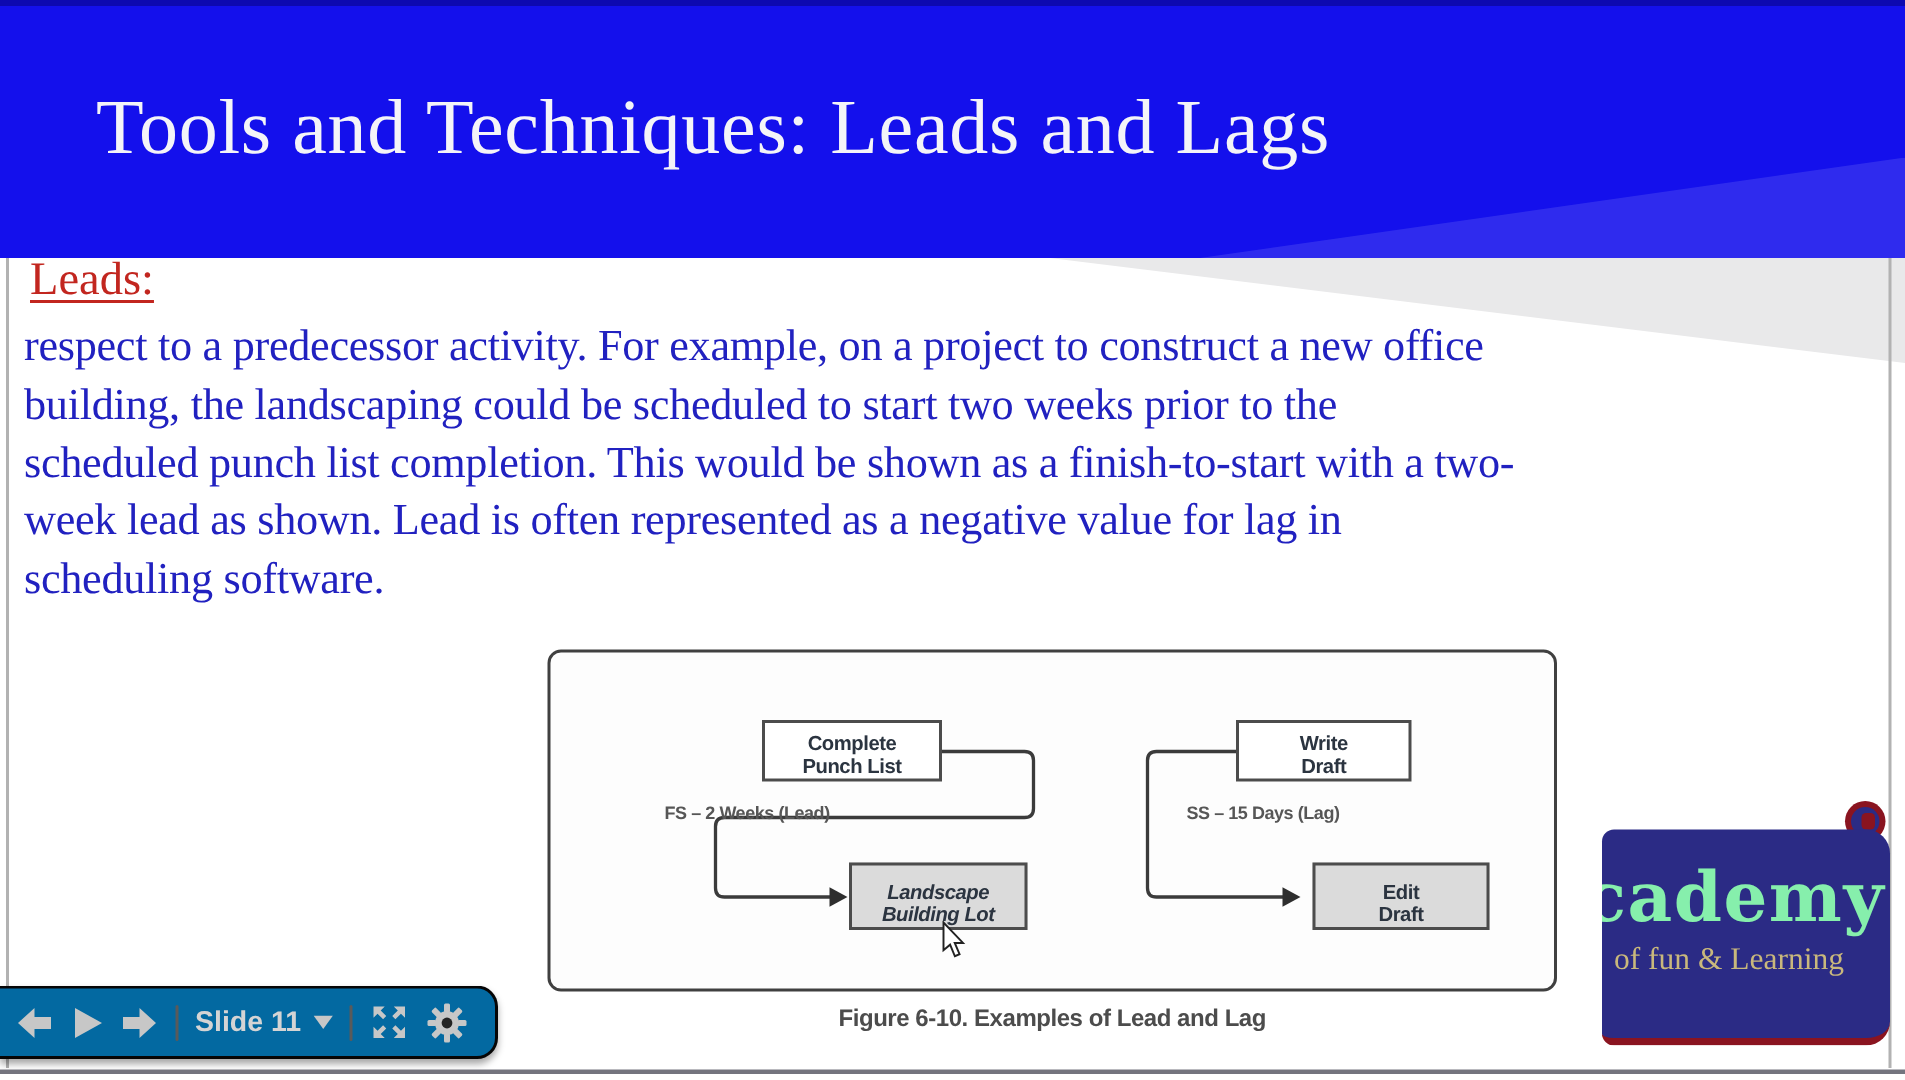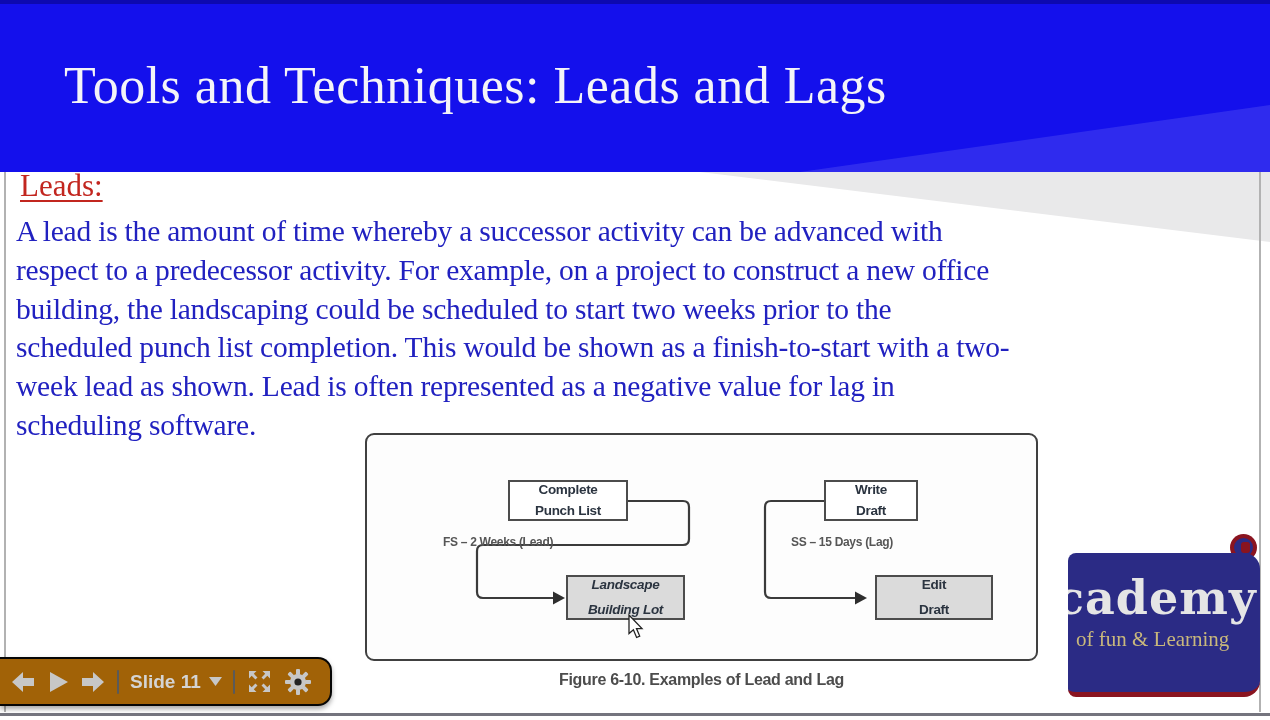--- a/index.html
+++ b/index.html
@@ -26,26 +26,26 @@
     font-family:"Liberation Serif",serif;font-weight:400;font-size:31px;color:#c2261f;
     text-decoration:underline;text-underline-offset:4px;text-decoration-thickness:2px;}
   .paragraph{position:absolute;left:16px;top:212px;width:1240px;
     font-family:"Liberation Serif",serif;font-size:29.5px;line-height:38.8px;
     color:#2121c0;letter-spacing:-0.2px;}
   
   .figure{position:absolute;left:365px;top:433px;width:673px;height:228px;
     border:2px solid #404040;border-radius:9px;background:#fdfdfd;box-sizing:border-box;}
   .fig-svg{position:absolute;left:0;top:0;width:669px;height:224px;}
   .node{position:absolute;border:2px solid #4c4c4c;background:#ffffff;box-sizing:border-box;
-    display:flex;flex-direction:column;align-items:center;justify-content:space-between;
+    display:flex;flex-direction:column;align-items:center;justify-content:flex-end;
     font-weight:700;font-size:13.5px;line-height:1.16;color:#2b3440;text-align:center;
     letter-spacing:-0.3px;}
   .node.grey{background:#dbdbdb;}
   .node-cpl{left:141px;top:45px;width:120px;height:41px;}
-  .node-wd{left:457px;top:45px;width:94px;height:41px;}
+  .node-wd{left:457px;top:45px;width:117px;height:41px;}
   .node-lbl{left:199px;top:140px;width:119px;height:45px;font-style:italic;}
   .node-ed{left:508px;top:140px;width:118px;height:45px;}
   .edge-label{position:absolute;font-weight:700;font-size:12px;color:#565656;
     letter-spacing:-0.3px;white-space:nowrap;}
   .edge-label.lead{left:30px;top:100px;margin-left:46px;}
   .edge-label.lag{left:424px;top:100px;}
   .caption{position:absolute;left:365px;top:671px;width:673px;text-align:center;
     font-weight:700;font-size:16px;color:#4c4c4c;letter-spacing:-0.3px;}
   
   .cursor{position:absolute;left:628px;top:614px;}
@@ -54,26 +54,26 @@
   .logo-curl{position:absolute;left:162px;top:0;width:27px;height:27px;border-radius:50%;
     background:#8a1420;}
   .logo-curl::before{content:"";position:absolute;left:4px;top:4px;width:19px;height:19px;
     border-radius:50%;background:#2b2b85;}
   .logo-curl::after{content:"";position:absolute;left:11px;top:8px;width:9px;height:11px;
     border-radius:3px;background:#8a1420;}
   .logo-box{position:absolute;left:0;top:19px;width:192px;height:144px;box-sizing:border-box;
     background:#2b2b85;border-radius:8px 16px 16px 8px;border-bottom:5px solid #8a1420;
     overflow:hidden;}
   .logo-word{margin:22px 0 0 -12px;font-family:"DejaVu Serif",serif;font-weight:700;
-    font-size:46px;line-height:1;color:#e5e5e5;letter-spacing:1px;white-space:nowrap;}
+    font-size:46px;line-height:1;color:#86efac;letter-spacing:1px;white-space:nowrap;}
   .logo-tagline{margin:6px 0 0 8px;font-family:"Liberation Serif",serif;font-size:21px;
     color:#c9b87c;white-space:nowrap;}
   
   .player-bar{position:absolute;left:0;top:657px;width:332px;height:49px;box-sizing:border-box;
-    background:#a16207;border:2px solid #060606;border-left:none;
+    background:#0369a1;border:2px solid #060606;border-left:none;
     border-radius:0 14px 14px 0;box-shadow:0 3px 5px rgba(0,0,0,0.35);
     display:flex;align-items:center;gap:11px;padding:0 16px 0 10px;}
   .pb-btn{background:transparent;border:none;padding:0;margin:0;display:flex;
     align-items:center;justify-content:center;}
   .pb-sep{width:2px;height:24px;background:#5a5a5a;border-radius:1px;}
   .slide-select{display:flex;align-items:center;gap:8px;color:#d4d4d4;
     font-weight:700;font-size:19px;}
   .pb-icon{fill:#c7c7c7;}
   
   .bottom-line{position:absolute;left:0;top:713px;width:1270px;height:3px;background:#74747e;}
@@ -85,21 +85,20 @@
   <div class="header-accent"></div>
   <h1 class="page-title">Tools and Techniques: Leads and Lags</h1>
 </div>
 
 <div class="grey-wedge"></div>
 <div class="slide-border left"></div>
 <div class="slide-border right"></div>
 
 <h2 class="section-heading">Leads:</h2>
 <div class="paragraph">
-  <div>A lead is the amount of time whereby a successor activity can be advanced with</div>
   <div>respect to a predecessor activity. For example, on a project to construct a new office</div>
   <div>building, the landscaping could be scheduled to start two weeks prior to the</div>
   <div>scheduled punch list completion. This would be shown as a finish-to-start with a two-</div>
   <div>week lead as shown. Lead is often represented as a negative value for lag in</div>
   <div>scheduling software.</div>
 </div>
 
 <div class="figure">
   <svg class="fig-svg" viewBox="0 0 669 224">
     <path d="M 261 66 L 316 66 Q 322 66 322 72 L 322 104 Q 322 110 316 110 L 116 110 Q 110 110 110 116 L 110 157 Q 110 163 116 163 L 187 163" fill="none" stroke="#3b3b3b" stroke-width="2.2"></path>

